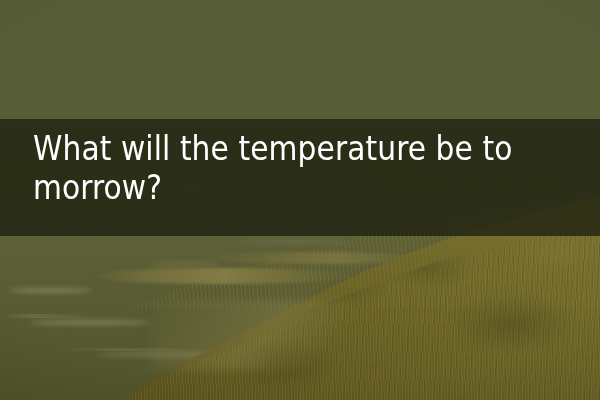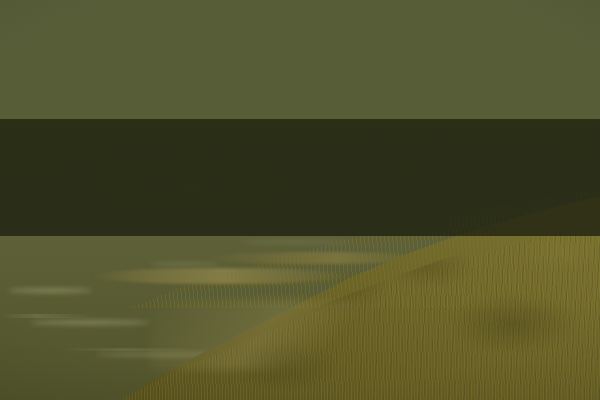--- a/index.html
+++ b/index.html
@@ -299,14 +299,16 @@
     <div class="dune"></div>
     <div class="dune-crest"></div>
     <div class="grass-texture"></div>
     <div class="dune-clumps"></div>
 
     <div class="shore-edge"></div>
     <div class="photo-grade"></div>
   </div>
 
   <div class="caption-band"></div>
+  <div class="caption-text">What will the temperature be to
+morrow?</div>
 
 </div>
 
 </body></html>

